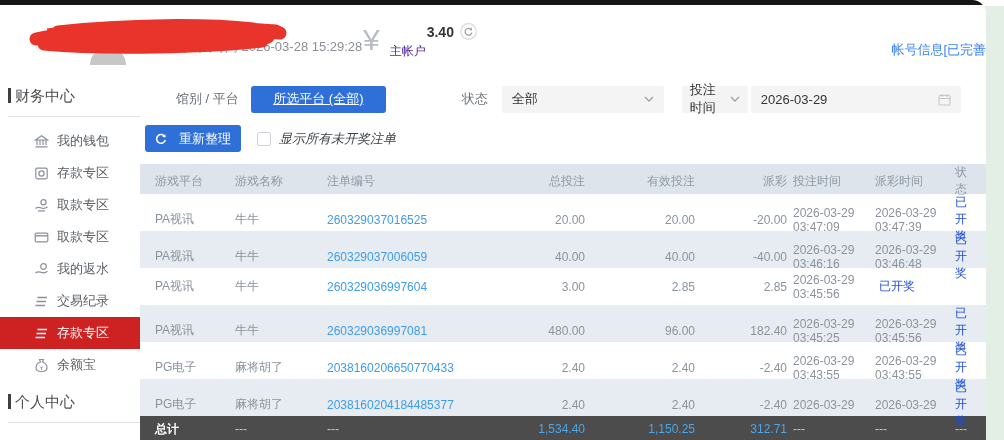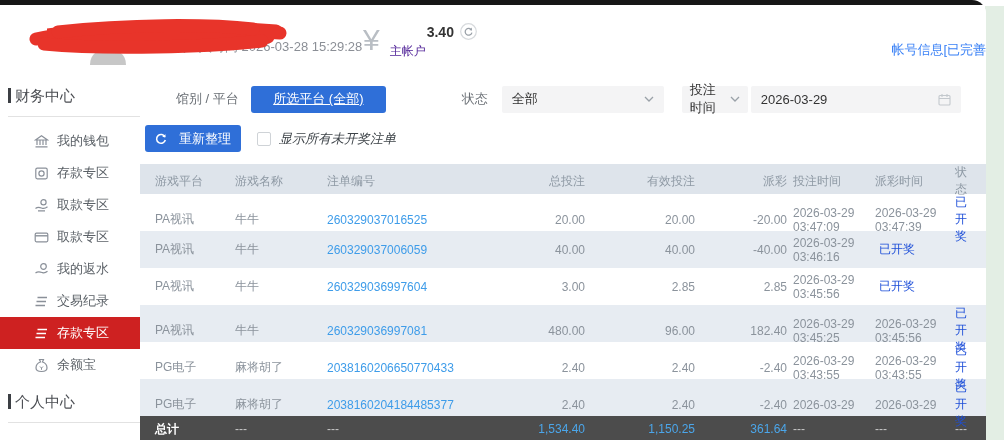--- a/index.html
+++ b/index.html
@@ -293,20 +293,21 @@
   </div>
 
   <div class="trow alt">
     <span>PA视讯</span>
     <span>牛牛</span>
     <span class="c-link">260329037006059</span>
     <span class="c-num">40.00</span>
     <span class="c-num">40.00</span>
     <span class="c-num">-40.00</span>
     <span class="c-time">2026-03-29 03:46:16</span>
+    <span class="c-time">2026-03-29 03:46:48</span>
     <span class="c-status">已开奖</span>
   </div>
 
   <div class="trow">
     <span>PA视讯</span>
     <span>牛牛</span>
     <span class="c-link">260329036997604</span>
     <span class="c-num">3.00</span>
     <span class="c-num">2.85</span>
     <span class="c-num">2.85</span>
@@ -350,21 +351,21 @@
     <span class="c-status">已开奖</span>
   </div>
 </div>
 
           <div class="trow total-row">
             <span class="t-label">总计</span>
             <span>---</span>
             <span>---</span>
             <span class="t-blue">1,534.40</span>
             <span class="t-blue">1,150.25</span>
-            <span class="t-blue">361.64</span>
+            <span class="t-blue">312.71</span>
             <span class="c-time">---</span>
             <span class="c-time">---</span>
             <span class="c-time" style="padding-left:10px">---</span>
           </div>
         </div>
 
       </main>
     </div>
   </div>
 </div>

